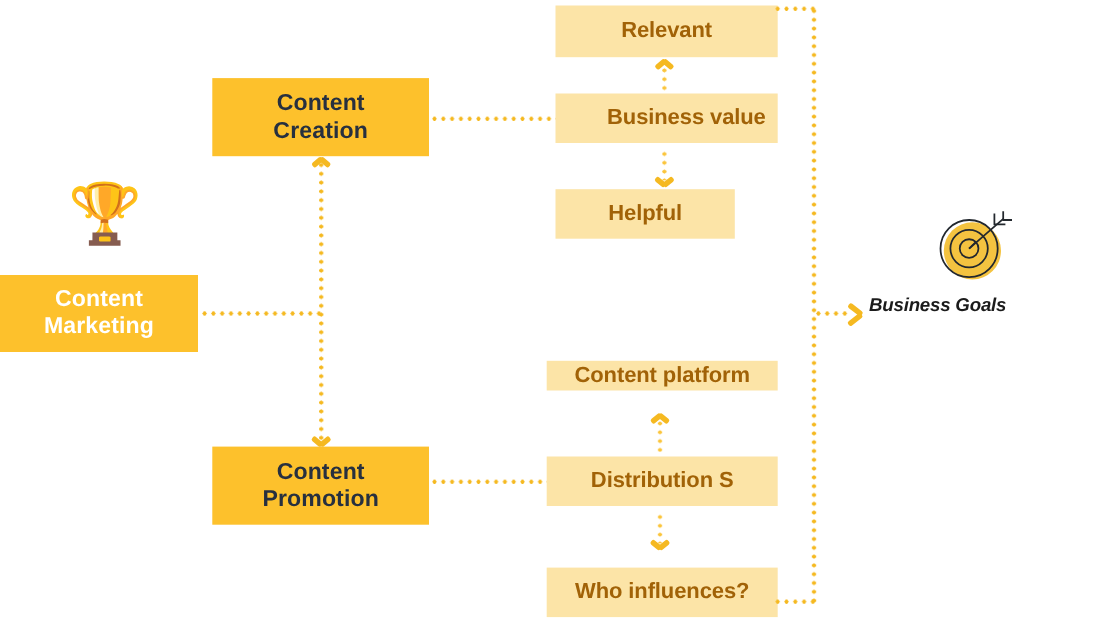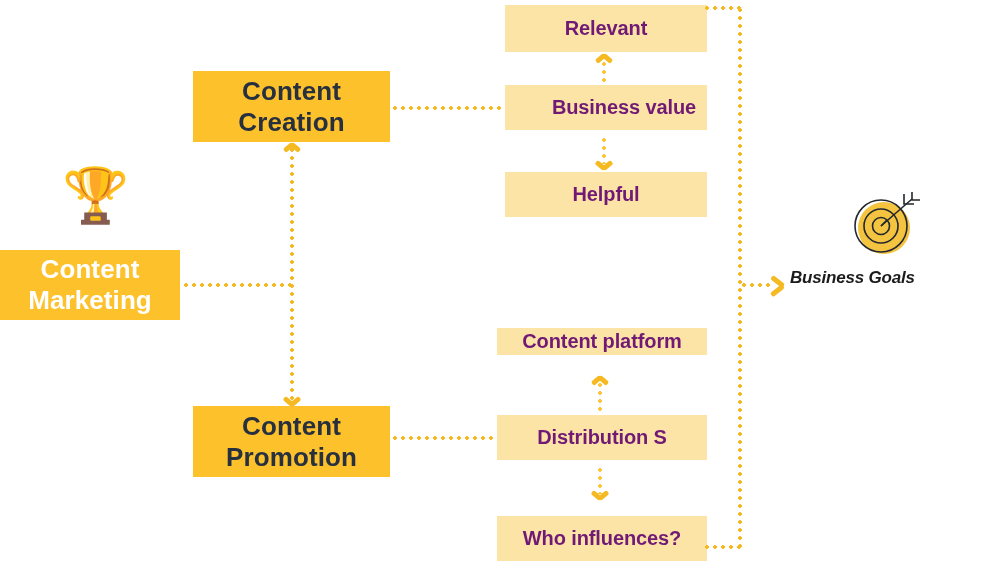--- a/index.html
+++ b/index.html
@@ -15,27 +15,27 @@
     position:absolute;
     display:flex;align-items:center;justify-content:center;
     text-align:center;
     line-height:1.18;
     box-sizing:border-box;
   }
   .box-strong{
     background:#FDC12C;
     color:#27303f;
     font-weight:bold;
-    font-size:26px;
+    font-size:21px;
     letter-spacing:.1px;
   }
   .box-strong.invert{color:#ffffff;}
   .box-light{
     background:#FCE4A7;
-    color:#701a75;
+    color:#a16207;
     font-weight:bold;
     font-size:20px;
     letter-spacing:-.1px;
   }
 
   
   .dot-h{
     position:absolute;height:4px;
     background-image:radial-gradient(circle, #F5B921 1.7px, rgba(0,0,0,0) 2px);
     background-size:8px 4px;
@@ -123,21 +123,21 @@
   <div class="box box-light" style="left:505px;top:85px;width:202px;height:45px;padding-left:36px;">
     <span>Business value</span>
   </div>
 
   <div class="dot-v dot-soft" style="left:602px;top:136px;height:28px;"></div>
   <div class="arw down" style="left:604px;top:163px;">
     <span class="a"></span>
       <span class="b"></span>
   </div>
 
-  <div class="box box-light" style="left:505px;top:172px;width:202px;height:45px;">
+  <div class="box box-light" style="left:505px;top:172px;width:163px;height:45px;">
     <span>Helpful</span>
   </div>
 
   <div class="box box-strong" style="left:193px;top:406px;width:197px;height:71px;">
     <span style="white-space:pre-line;">Content
 Promotion</span>
   </div>
 
   <div class="dot-h" style="left:391px;top:436px;width:110px;"></div>
 

